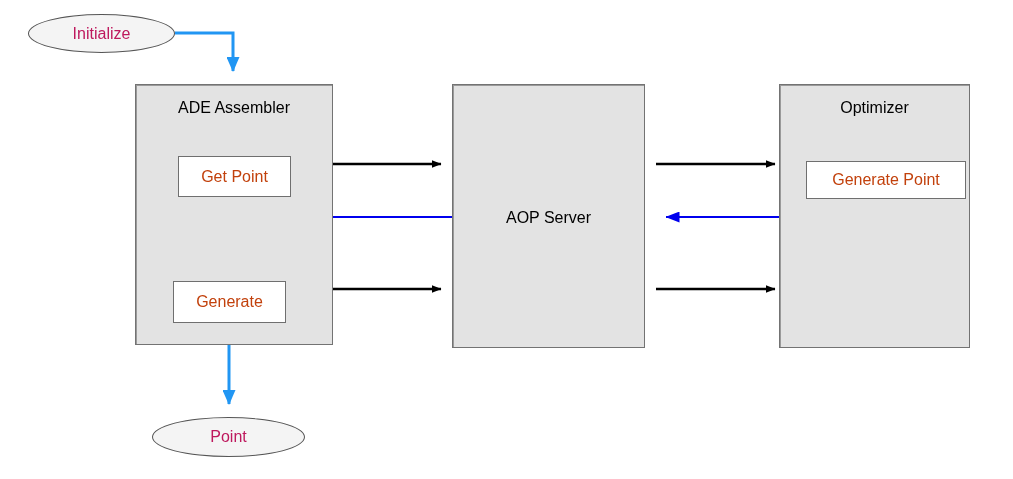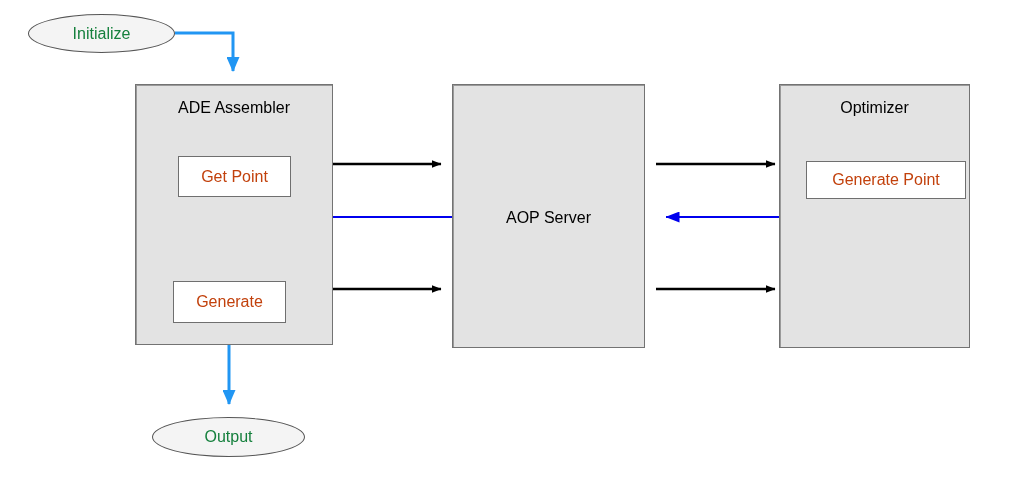--- a/index.html
+++ b/index.html
@@ -59,21 +59,21 @@
   .terminal {
     position: absolute;
     background: #f4f4f4;
     border: 1px solid #555555;
     border-radius: 50%;
     box-sizing: border-box;
     display: flex;
     align-items: center;
     justify-content: center;
     font-size: 16px;
-    color: #15803d;
+    color: #be185d;
     white-space: nowrap;
   }
 </style>
 </head>
 <body>
 
 <div id="diagram">
 
   <svg class="edges" viewBox="0 0 1013 479">
     <defs>
@@ -124,16 +124,16 @@
   </div>
 
   <div class="container-box" style="left:779px; top:84px; width:191px; height:264px;">
     <div class="container-title" style="top:14px;">Optimizer</div>
     <div class="inner-box" style="left:26px; top:64px; width:160px; height:38px;">
       <span>Generate Point</span>
     </div>
   </div>
 
   <div class="terminal" style="left:152px; top:417px; width:153px; height:40px;">
-    <span>Output</span>
+    <span>Point</span>
   </div>
 
 </div>
 
 </body></html>

